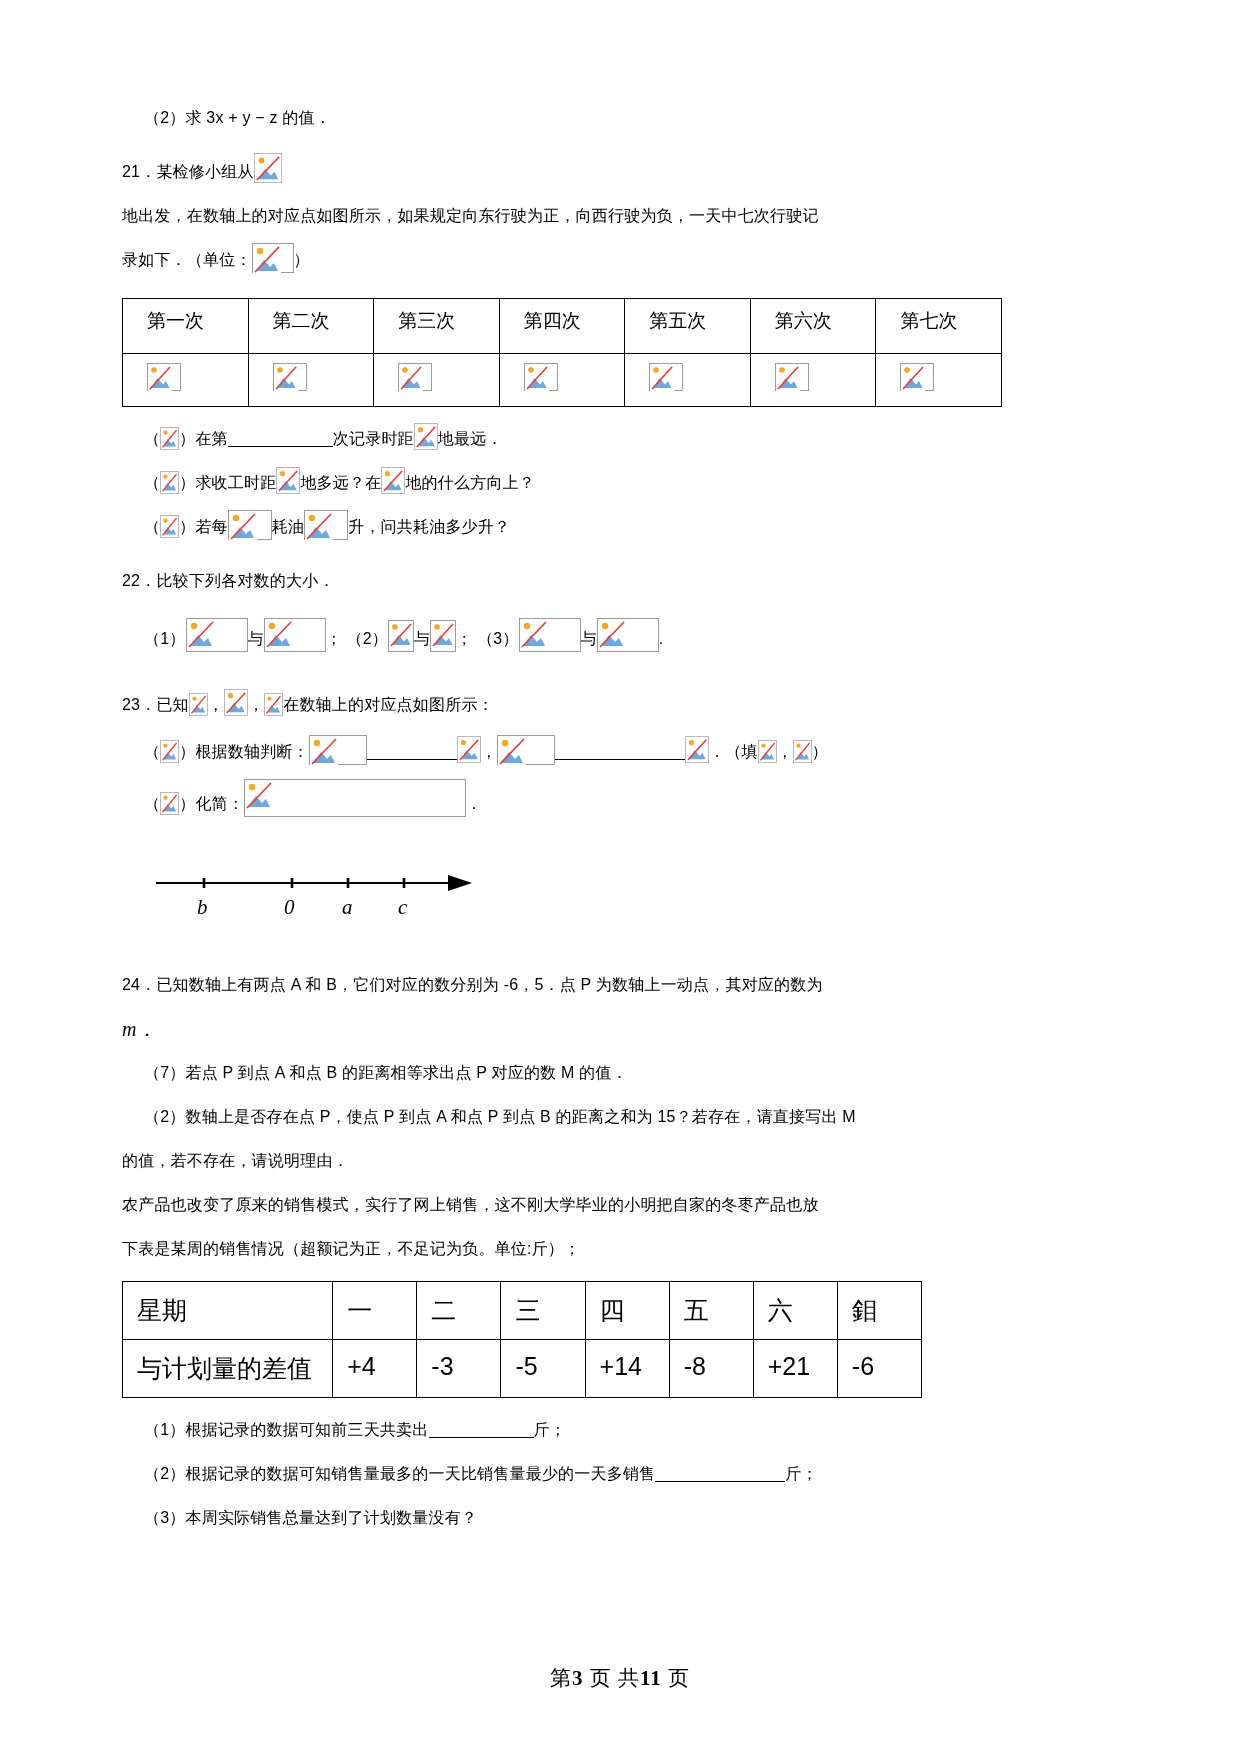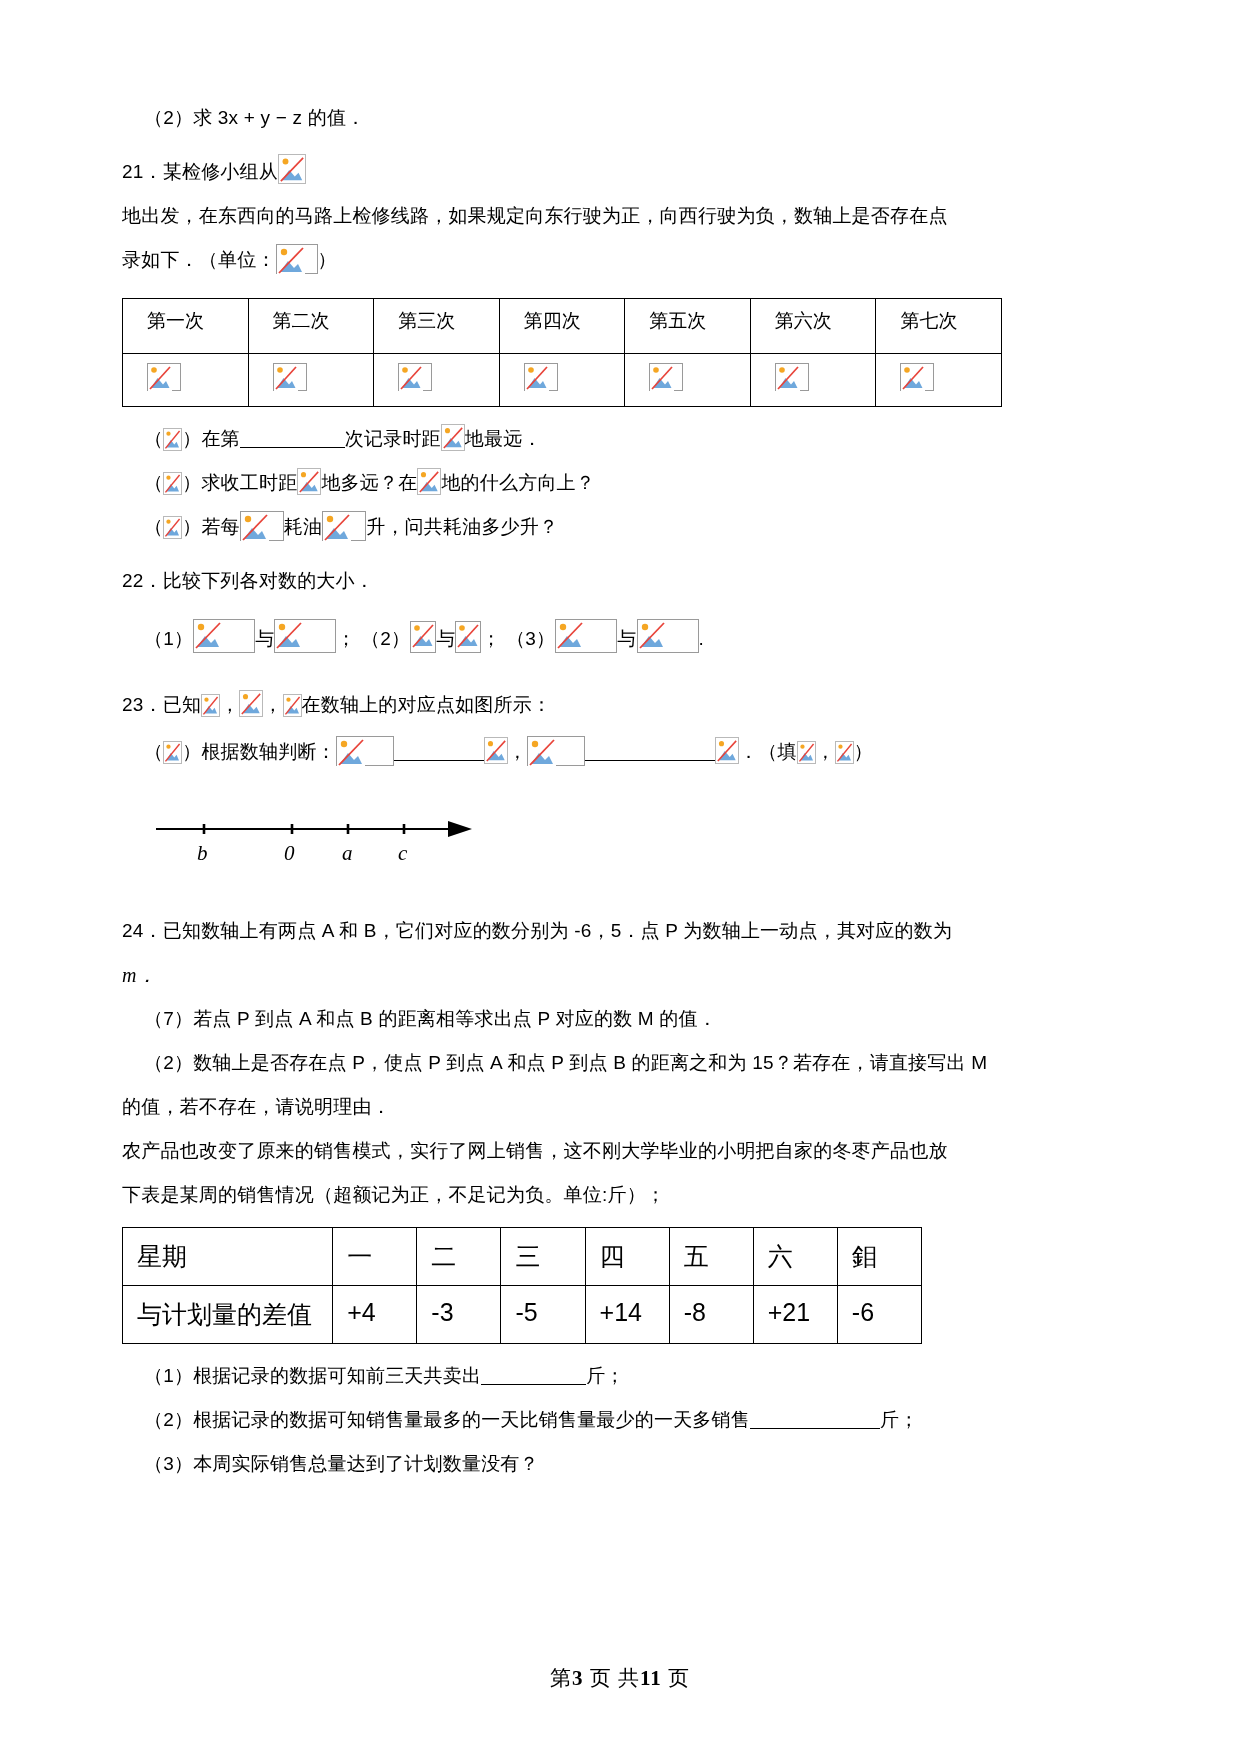--- a/index.html
+++ b/index.html
@@ -17,21 +17,21 @@
     box-sizing:border-box;
   }
   .content{
     position:absolute;
     left:122px; top:96px;
     width:880px;
   }
 
   
   .line{
-    font-size:19px;
+    font-size:16px;
     line-height:44px;
     white-space:nowrap;
     letter-spacing:0.2px;
   }
   .indent{ padding-left:22px; }
   .blk{ margin:0; }
   .gap-s{ height:10px; }
   .gap-m{ height:18px; }
   .it{ font-family:"Liberation Serif","DejaVu Serif",serif; font-style:italic; }
 
@@ -131,21 +131,21 @@
 
     <div class="line blk">
       <span>21．</span><span>某检修小组从</span><span class="bimg lg"><svg viewBox="0 0 28 30">
             <rect x="0" y="0" width="28" height="30" fill="#ffffff"></rect>
             <circle cx="7" cy="7" r="3.2" fill="#f5a623"></circle>
             <path d="M3 27 L11 16 L17 23 L21 19 L25 27 Z" fill="#6fa8dc"></path>
             <line x1="2" y1="28" x2="26" y2="3" stroke="#e8443a" stroke-width="1.8"></line>
           </svg></span>
     </div>
     <div class="line blk">
-      <span>地出发，在东西向的马路上检修线路，如果规定向东行驶为正，向西行驶为负，数轴上是否存在点</span>
+      <span>地出发，在数轴上的对应点如图所示，如果规定向东行驶为正，向西行驶为负，一天中七次行驶记</span>
     </div>
     <div class="line blk">
       <span>录如下．（单位：</span><span class="boxfield" style="width:42px;height:30px;"><span class="bimg lg">
             <svg viewBox="0 0 28 30">
               <rect x="0" y="0" width="28" height="30" fill="#ffffff"></rect>
               <circle cx="7" cy="7" r="3.2" fill="#f5a623"></circle>
               <path d="M3 27 L11 16 L17 23 L21 19 L25 27 Z" fill="#6fa8dc"></path>
               <line x1="2" y1="28" x2="26" y2="3" stroke="#e8443a" stroke-width="1.8"></line>
             </svg>
           </span></span><span>）</span>
@@ -394,20 +394,35 @@
             <path d="M2.5 20.5 L7.5 12 L11.5 17 L14 14 L16.8 20.5 Z" fill="#6fa8dc"></path>
             <line x1="1.6" y1="21.4" x2="17.4" y2="2" stroke="#e8443a" stroke-width="1.6"></line>
           </svg></span><span>，</span><span class="bimg sm"><svg viewBox="0 0 19 23">
             <rect x="0" y="0" width="19" height="23" fill="#ffffff"></rect>
             <circle cx="5" cy="5" r="2.4" fill="#f5a623"></circle>
             <path d="M2.5 20.5 L7.5 12 L11.5 17 L14 14 L16.8 20.5 Z" fill="#6fa8dc"></path>
             <line x1="1.6" y1="21.4" x2="17.4" y2="2" stroke="#e8443a" stroke-width="1.6"></line>
           </svg></span><span>）</span>
     </div>
 
+    <div class="line indent blk" style="line-height:54px;">
+      （<span class="bimg sm"><svg viewBox="0 0 19 23">
+            <rect x="0" y="0" width="19" height="23" fill="#ffffff"></rect>
+            <circle cx="5" cy="5" r="2.4" fill="#f5a623"></circle>
+            <path d="M2.5 20.5 L7.5 12 L11.5 17 L14 14 L16.8 20.5 Z" fill="#6fa8dc"></path>
+            <line x1="1.6" y1="21.4" x2="17.4" y2="2" stroke="#e8443a" stroke-width="1.6"></line>
+          </svg></span><span>）化简：</span><span class="boxfield" style="width:222px;height:38px;"><span class="bimg lg">
+            <svg viewBox="0 0 28 30">
+              <rect x="0" y="0" width="28" height="30" fill="#ffffff"></rect>
+              <circle cx="7" cy="7" r="3.2" fill="#f5a623"></circle>
+              <path d="M3 27 L11 16 L17 23 L21 19 L25 27 Z" fill="#6fa8dc"></path>
+              <line x1="2" y1="28" x2="26" y2="3" stroke="#e8443a" stroke-width="1.8"></line>
+            </svg>
+          </span></span><span>．</span>
+    </div>
 
     <div class="numline-wrap">
       <svg class="numline" width="340" height="60" viewBox="0 0 340 60">
         <line x1="4" y1="18" x2="300" y2="18" stroke="#000" stroke-width="2.2"></line>
         <polygon points="296,10 320,18 296,26" fill="#000"></polygon>
         <line x1="52" y1="13" x2="52" y2="23" stroke="#000" stroke-width="2.6"></line>
         <line x1="140" y1="13" x2="140" y2="23" stroke="#000" stroke-width="2.6"></line>
         <line x1="196" y1="13" x2="196" y2="23" stroke="#000" stroke-width="2.6"></line>
         <line x1="252" y1="13" x2="252" y2="23" stroke="#000" stroke-width="2.6"></line>
       </svg>

